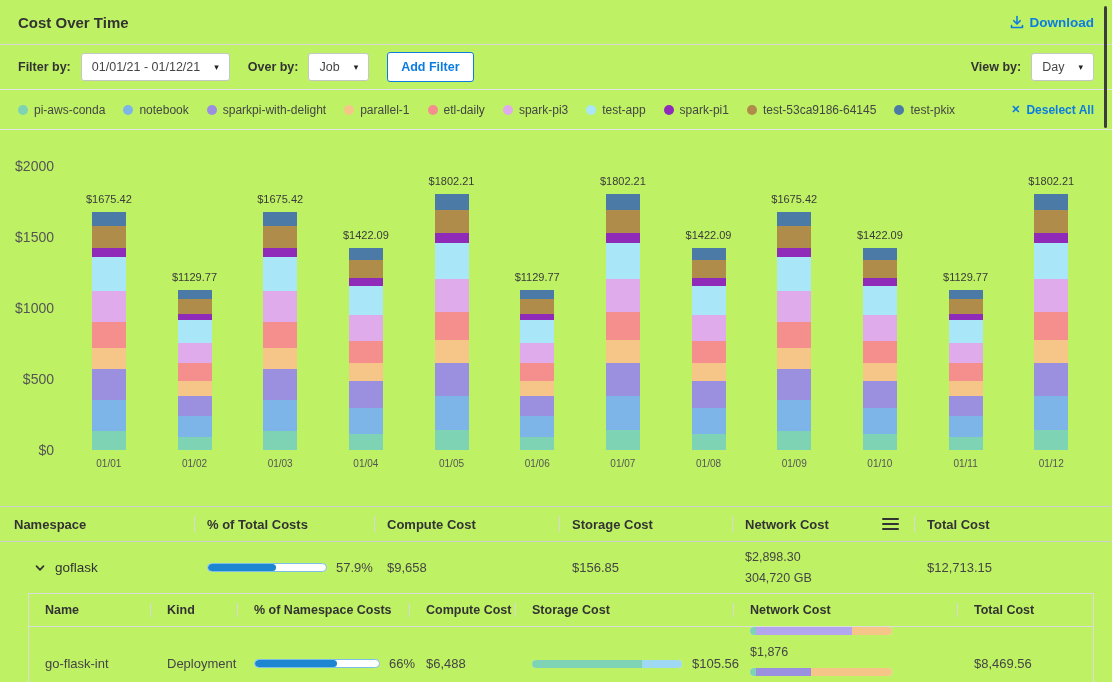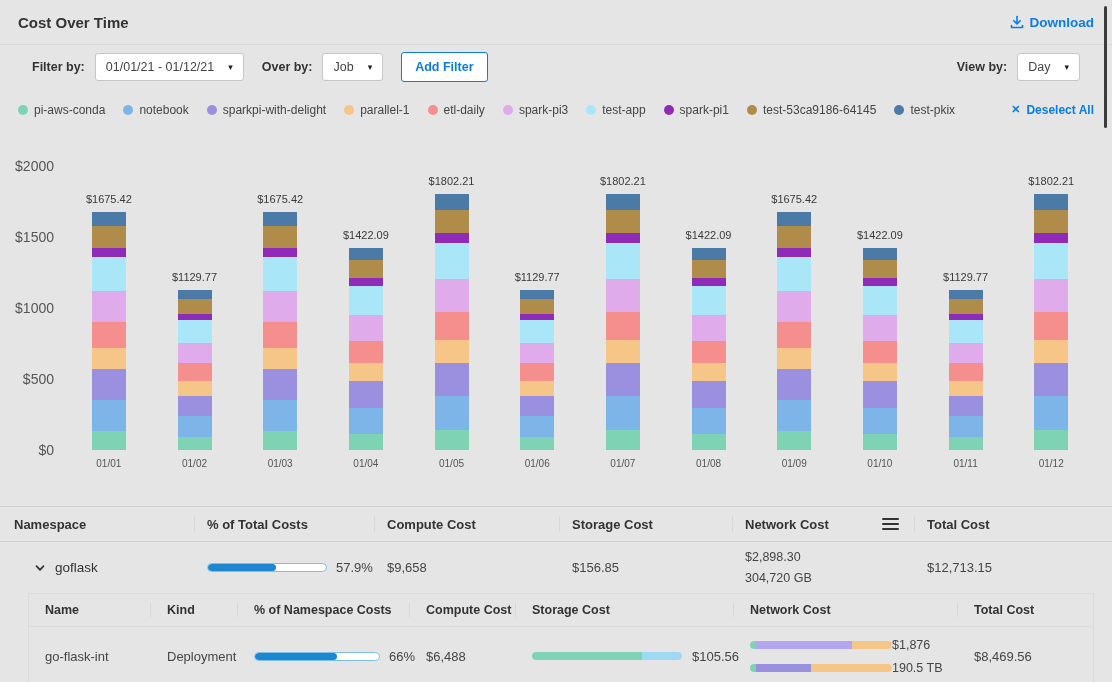--- a/index.html
+++ b/index.html
@@ -5,31 +5,31 @@
   * { box-sizing: border-box; margin: 0; padding: 0; }
   html, body { background: #f4f4f4; }
   body {
     width: 1112px; height: 682px;
     font-family: "Liberation Sans", sans-serif;
     color: #454545;
     overflow: hidden;
     position: relative;
     background: #fff;
   }
-  .page { width: 1112px; height: 682px; position: relative; background: #e5e5e5; }
+  .page { width: 1112px; height: 682px; position: relative; background: #bef264; }
 
   
   .topbar { display: flex; justify-content: space-between; align-items: center;
             height: 45px; padding: 0 18px; border-bottom: 1px solid #d9d9d9; }
   .title { font-size: 15px; font-weight: bold; color: #333; }
   .download { display: flex; align-items: center; gap: 6px; color: #0d7ce1;
               font-weight: bold; font-size: 13.5px; cursor: pointer; }
 
   
-  .filterbar { display: flex; align-items: center; height: 45px; padding: 0 32px;
+  .filterbar { display: flex; align-items: center; height: 45px; padding: 0 18px;
                border-bottom: 1px solid #e4e4e4; gap: 10px; font-size: 12.5px; }
   .flabel { font-weight: bold; color: #333; white-space: nowrap; }
   .dropdown { display: flex; align-items: center; justify-content: space-between; gap: 14px;
               border: 1px solid #c6c6c6; border-radius: 3px; padding: 6px 10px;
               color: #454545; cursor: pointer; background: #fff; white-space: nowrap; }
   .dd-date { min-width: 140px; }
   .caret { font-size: 9px; color: #222; line-height: 1; }
   .btn-outline { border: 1px solid #0d7ce1; color: #0d7ce1; font-weight: bold;
                  padding: 7px 13px; border-radius: 3px; background: #fff;
                  font-size: 12.5px; cursor: pointer; margin-left: 8px;
@@ -93,21 +93,21 @@
   .sub-head .th:first-child { padding-left: 16px; }
   .sub-row { align-items: center; height: 58px; font-size: 13px; }
   .sub-cell { padding-left: 16px; }
   .pill2 { width: 126px; }
   .storage-cell { display: flex; align-items: center; gap: 10px; }
   .bar-mini { height: 8px; width: 150px; border-radius: 4px; overflow: hidden;
               display: flex; flex: 0 0 auto; background: #f2f2f2; }
   .bar-mini div { height: 100%; }
   .bar-mini2 { width: 142px; }
   .net-cell { display: flex; flex-direction: column; gap: 9px; }
-  .net-line { display: flex; align-items: center; font-size: 12.5px; }
+  .net-line { display: flex; gap: 10px; font-size: 12.5px; flex-direction: column; }
 
   .scroll-thumb { position: absolute; top: 6px; right: 5px; width: 3px; height: 122px;
                   background: #3c3c3c; border-radius: 2px; }
 
   .chev { flex: 0 0 auto; }
 </style>
 </head>
 <body>
 
 <div class="page">

